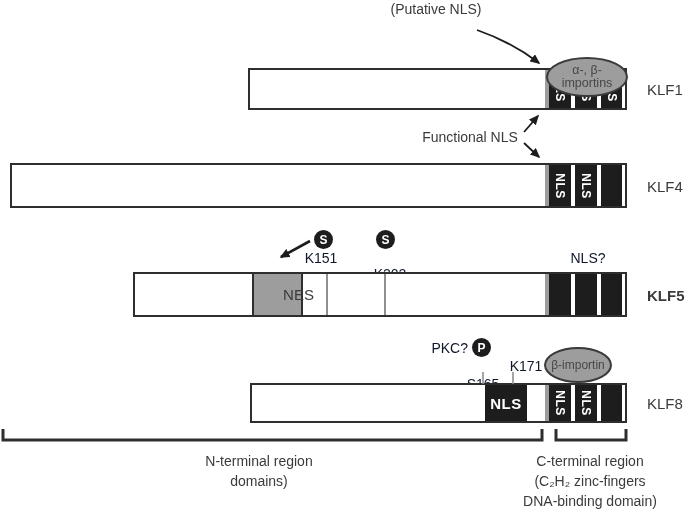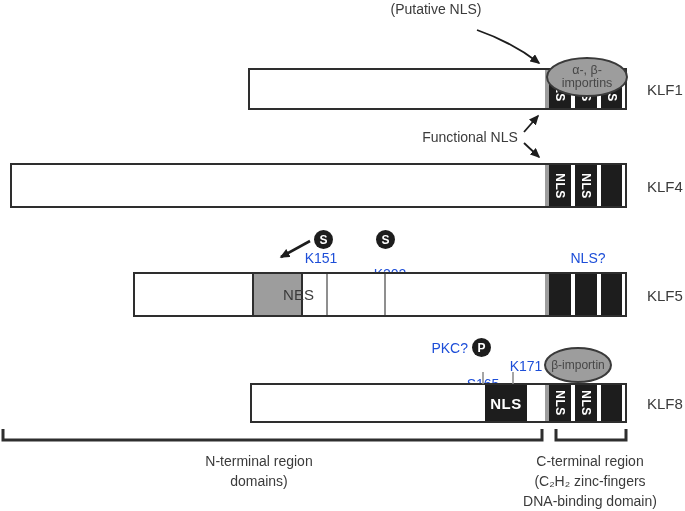--- a/index.html
+++ b/index.html
@@ -15,21 +15,21 @@
   .lbl{position:absolute;font-size:15px;color:#3b3b3b;}
   .ann{position:absolute;font-size:14px;color:#3b3b3b;text-align:center;line-height:16px;}
   .circle{position:absolute;width:19px;height:19px;border-radius:50%;background:#1d1d1d;color:#fff;
           font-weight:bold;font-size:12px;display:flex;align-items:center;justify-content:center;z-index:6;}
   .ellipse{position:absolute;background:#9d9d9d;border:2px solid #3a3a3a;border-radius:50%;
            display:flex;flex-direction:column;align-items:center;justify-content:center;
            color:#474747;z-index:5;box-sizing:border-box;text-align:center;}
   .nes{position:absolute;background:#9d9d9d;border:2px solid #2e2e2e;box-sizing:border-box;
        display:flex;align-items:center;justify-content:center;font-size:15px;color:#3b3b3b;padding-left:42px;}
   .vline{position:absolute;width:2px;background:#8f8f8f;}
-  .resid{position:absolute;font-size:14px;color:#1d4ed8;text-align:center;}
+  .resid{position:absolute;font-size:14px;color:#0f172a;text-align:center;}
   svg.overlay{position:absolute;left:0;top:0;z-index:7;pointer-events:none;}
 </style>
 </head>
 <body>
 
 <div id="canvas">
 
   <div class="ann" style="left:330px;top:1px;width:212px;">
     <div>(Putative NLS)</div>
   </div>
@@ -85,21 +85,21 @@
   <div class="sliver" style="left:545px;top:274px;width:4px;height:41px;"></div>
   <div class="blackbox" style="left:549px;top:274px;width:22px;height:41px;">
     <span class="vtext"></span>
     </div>
   <div class="blackbox" style="left:575px;top:274px;width:22px;height:41px;">
     <span class="vtext"></span>
     </div>
   <div class="blackbox" style="left:601px;top:274px;width:21px;height:41px;">
     <span class="vtext"></span>
     </div>
-  <div class="lbl" style="left:647px;top:287px;">KLF5</div>
+  <div class="lbl" style="left:647px;top:287px;font-weight:bold;">KLF5</div>
 
   <div class="resid" style="left:418px;top:340px;width:50px;text-align:right;">PKC?</div>
   <div class="circle" style="left:472px;top:338px;">
     <span>P</span>
     </div>
   <div class="resid" style="left:461px;top:376px;width:44px;">S165</div>
   <div class="resid" style="left:504px;top:358px;width:44px;">K171</div>
   <div class="ellipse" style="left:544px;top:347px;width:68px;height:36px;font-size:12px;">
     <div>β-importin</div>
   </div>

